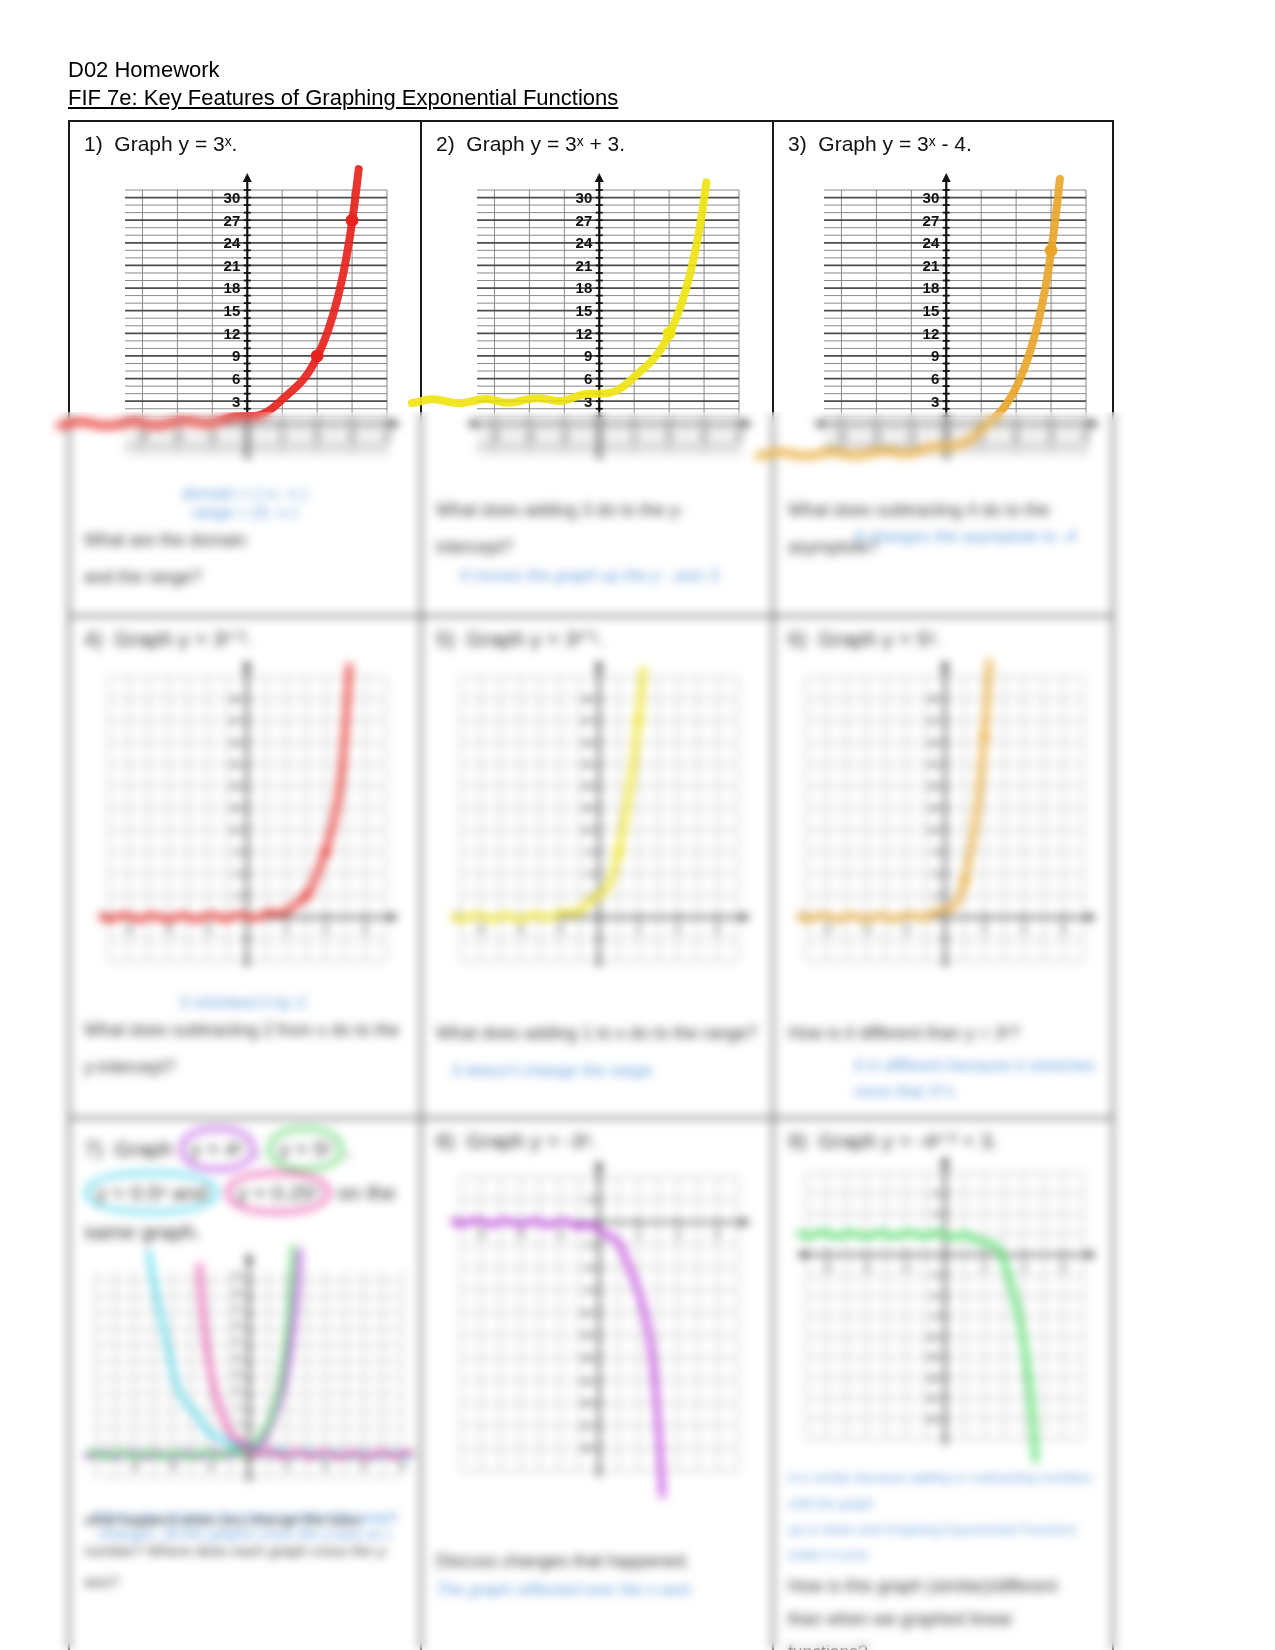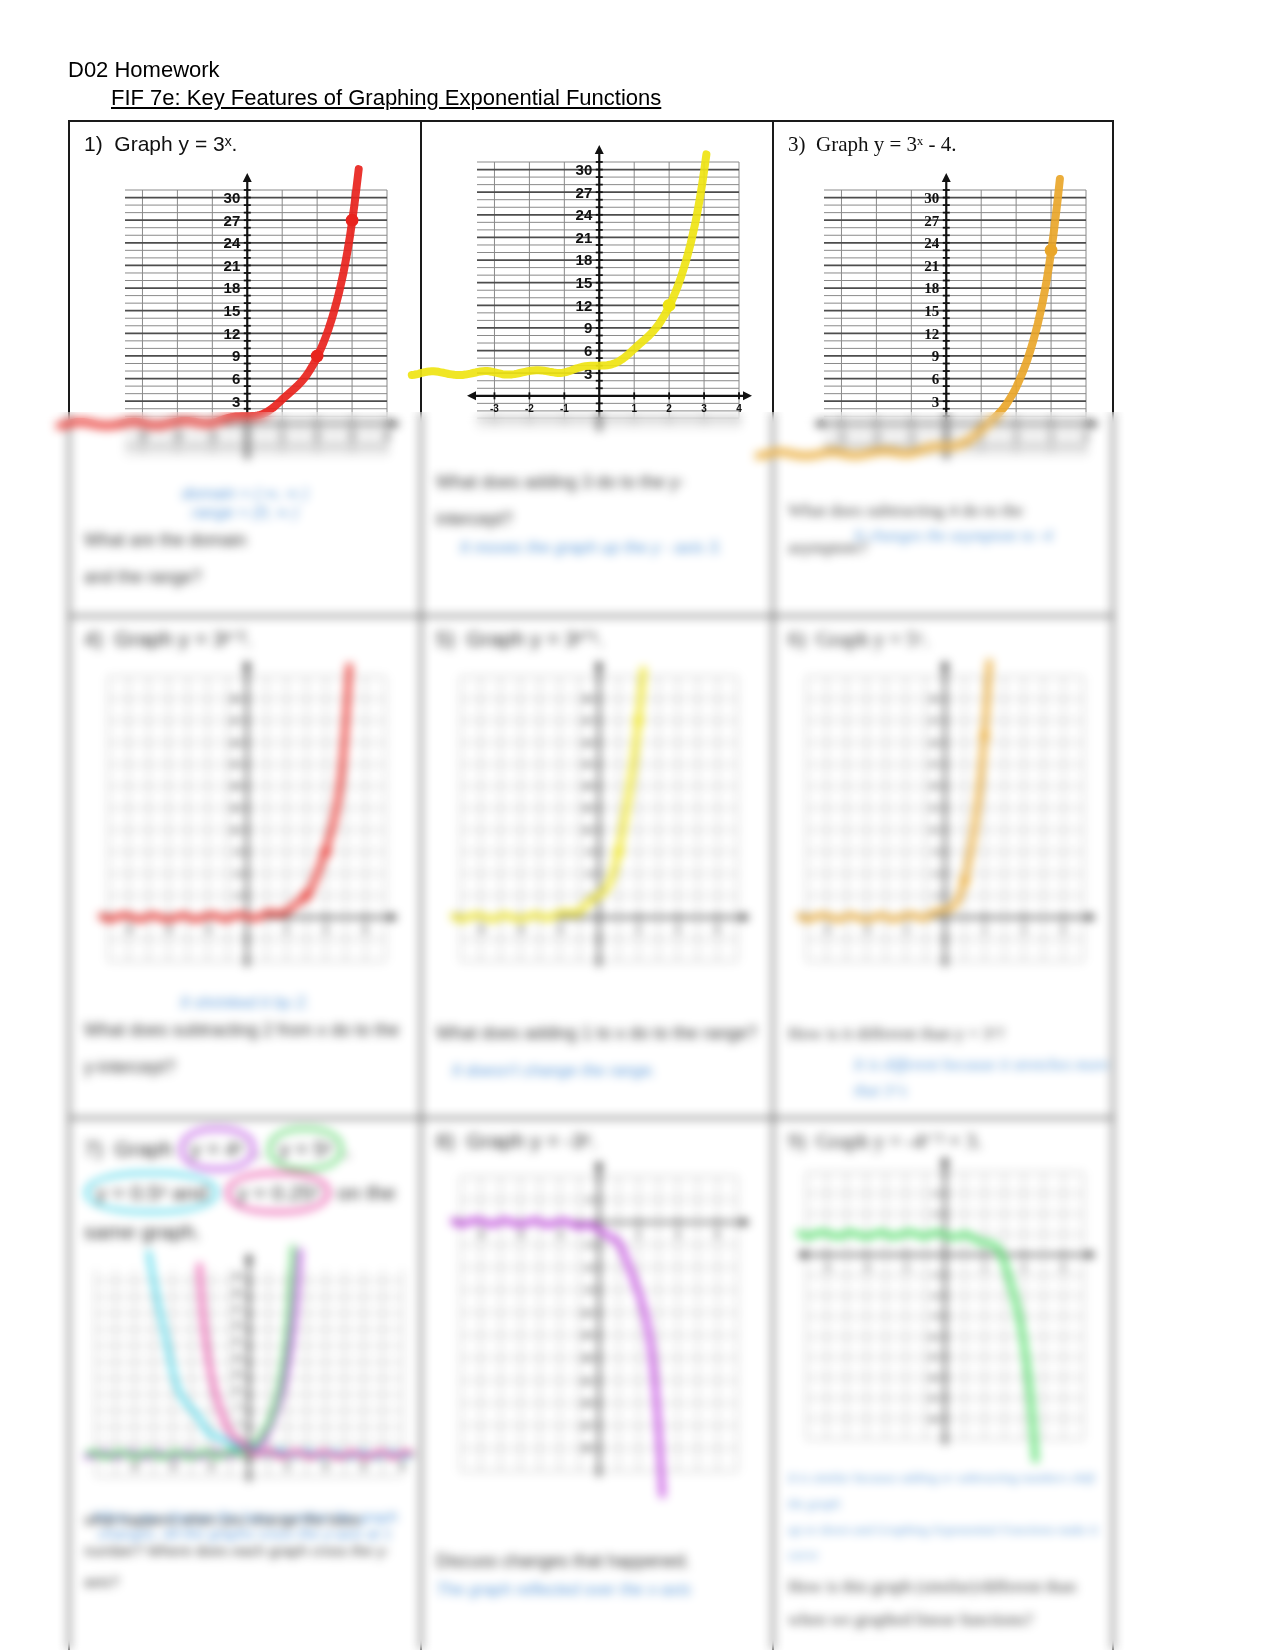--- a/index.html
+++ b/index.html
@@ -1,25 +1,25 @@
 <!DOCTYPE html>
 <html><head>
 <meta charset="utf-8">
 <style>
   html,body{margin:0;padding:0;background:#ffffff;}
   body{font-family:"Liberation Sans",sans-serif;color:#111;}
   .page{position:relative;width:1176px;height:1650px;background:#fff;overflow:hidden;}
   .hdr{position:absolute;left:68px;top:56px;font-size:22px;line-height:1.28;color:#000;}
-  .hdr .l2{text-decoration:underline;margin-left:43px;}
+  .hdr .l2{text-decoration:underline;}
   .tbl{position:absolute;left:68px;top:120px;display:grid;
        grid-template-columns:352px 352px 338px;grid-template-rows:495px 502px 531px;
        border:2px solid #1a1a1a;border-bottom:none;background:#fff;}
   .cell{position:relative;border-right:2px solid #1a1a1a;border-bottom:2px solid #1a1a1a;
         padding:8px 14px;box-sizing:border-box;}
-  .cell:nth-child(3n){border-right:none;font-family:Liberation Serif, serif;}
+  .cell:nth-child(3n){border-right:none;}
   .cell:nth-child(n+7){border-bottom:none;}
   .ptitle{font-size:21px;margin-top:0;white-space:pre-wrap;line-height:1.35;}
   .gwrap{text-align:center;}
   svg{overflow:visible;}
   .blue{color:#4a8fd6;font-size:16.5px;font-style:italic;}
   .blue.sm{font-size:13.5px;line-height:1.9;}
   .center{text-align:center;}
   .q{font-size:17.5px;line-height:2.1;color:#1b1b1b;}
   .qsm{font-size:15px;line-height:2.05;}
   .circ{display:inline-block;border:4px solid #000;border-radius:45%;padding:0 7px;margin:0 1px;}
@@ -158,20 +158,21 @@
       </div>
       <div class="blue center" style="margin-top:6px;">domain = (-∞, ∞ )</div>
       <div class="blue center">range = (0, ∞ )</div>
       <div class="q" style="margin-top:0;">
         <div>What are the domain</div>
         <div>and the range?</div>
       </div>
     </div>
 
     <div class="cell">
+      <div class="ptitle">2)  Graph y = 3ˣ + 3.</div>
       <div class="gwrap" style="margin-top:20px;">
         <svg viewBox="0 0 312 296" style="width: 312px; height: 296px;">
             <line x1="53.46666666666667" y1="12" x2="53.46666666666667" y2="276" stroke="#8a8a8a" stroke-width="1"></line>
             <line x1="88.4" y1="12" x2="88.4" y2="276" stroke="#8a8a8a" stroke-width="1"></line>
             <line x1="123.33333333333333" y1="12" x2="123.33333333333333" y2="276" stroke="#8a8a8a" stroke-width="1"></line>
             <line x1="158.26666666666665" y1="12" x2="158.26666666666665" y2="276" stroke="#8a8a8a" stroke-width="1"></line>
             <line x1="193.2" y1="12" x2="193.2" y2="276" stroke="#8a8a8a" stroke-width="1"></line>
             <line x1="228.13333333333333" y1="12" x2="228.13333333333333" y2="276" stroke="#8a8a8a" stroke-width="1"></line>
             <line x1="263.06666666666666" y1="12" x2="263.06666666666666" y2="276" stroke="#8a8a8a" stroke-width="1"></line>
             <line x1="298" y1="12" x2="298" y2="276" stroke="#8a8a8a" stroke-width="1"></line>

